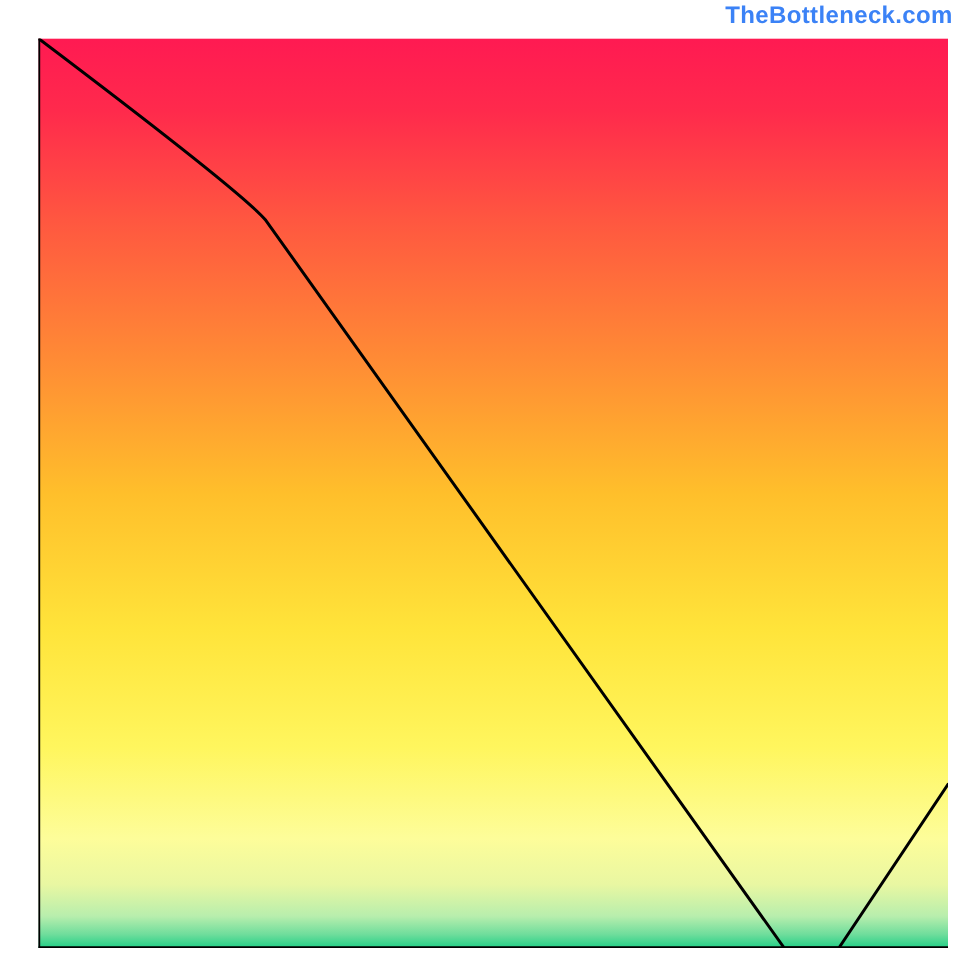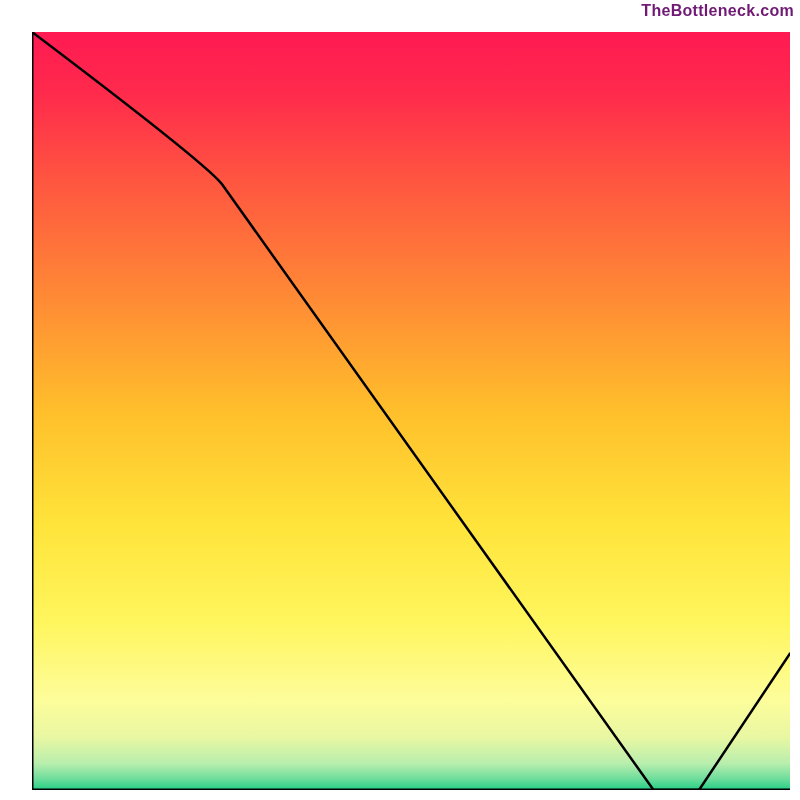--- a/index.html
+++ b/index.html
@@ -13,23 +13,23 @@
   }
   .frame {
     position: relative;
     width: 800px;
     height: 800px;
   }
   .watermark {
     position: absolute;
     top: 2px;
     right: 6px;
-    font-size: 16px;
+    font-size: 20px;
     font-weight: 600;
-    color: #701a75;
+    color: #3b82f6;
     letter-spacing: 0.3px;
     user-select: none;
   }
   .plot-area {
     position: absolute;
     left: 32px;
     top: 32px;
     width: 758px;
     height: 758px;
   }

